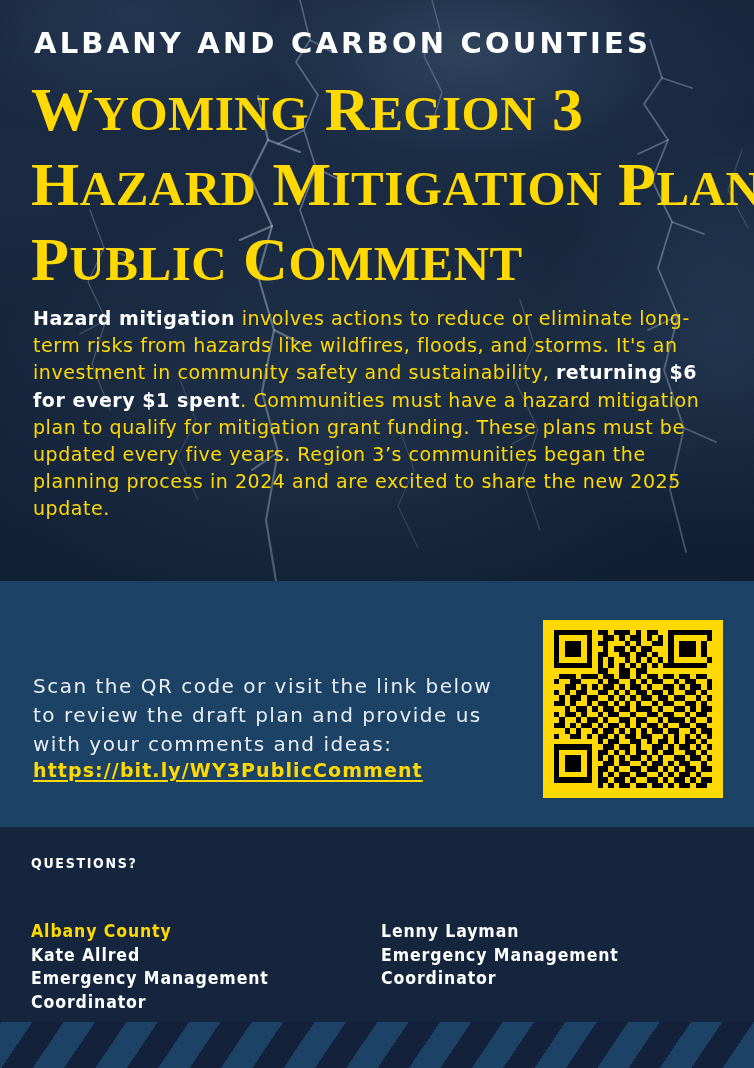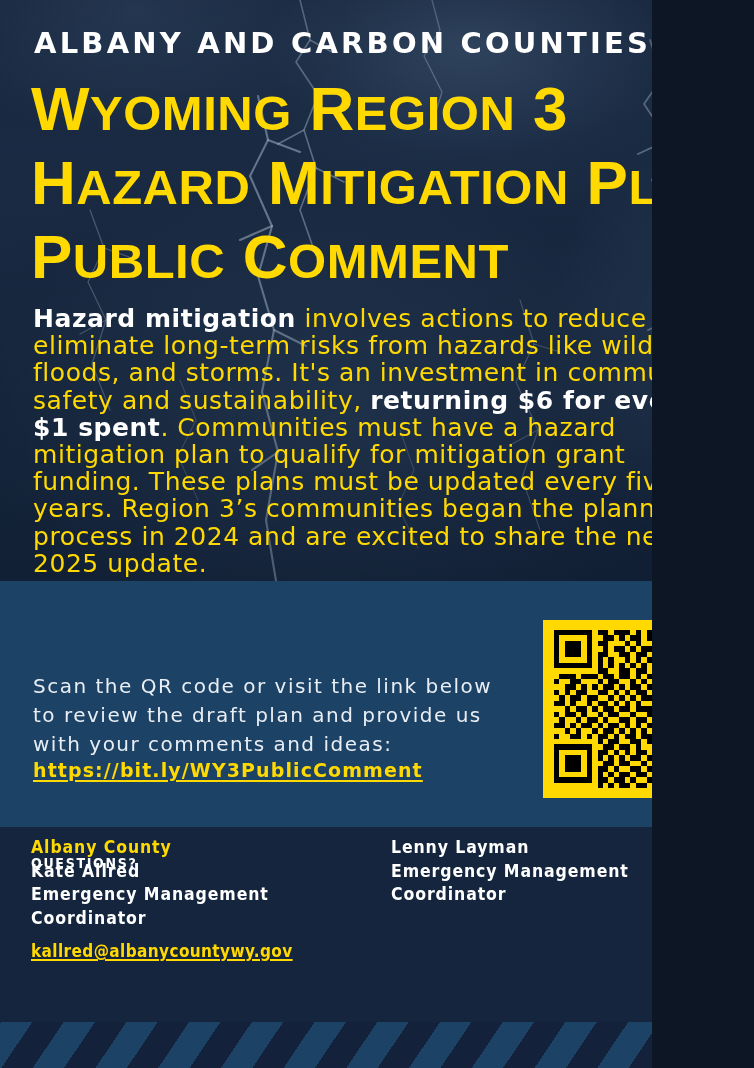--- a/index.html
+++ b/index.html
@@ -6,21 +6,21 @@
     margin: 0;
     padding: 0;
     background: #0d1624;
   }
   body {
     font-family: "DejaVu Sans", "Liberation Sans", sans-serif;
   }
 
   .poster {
     position: relative;
-    width: 652px;
+    width: 754px;
     height: 1068px;
     overflow: hidden;
     background: #16273f;
   }
 
   
   .storm {
     position: absolute;
     left: 0; top: 0;
     width: 754px;
@@ -59,40 +59,40 @@
     font-weight: 700;
     letter-spacing: 3.2px;
     font-family: "DejaVu Sans", "Liberation Sans", sans-serif;
     white-space: nowrap;
   }
   .headline {
     position: absolute;
     left: 31px; top: 74px;
     width: 700px;
     color: #ffd900;
-    font-family: Liberation Sans, sans-serif;
+    font-family: Liberation Serif, serif;
     font-size: 62px;
     font-weight: 700;
     line-height: 70px;
     letter-spacing: 0.5px;
     font-stretch: condensed;
     text-transform: uppercase;
   }
   .headline .ln { display: block; white-space: nowrap; }
   .headline .ln::first-letter { font-size: 1.0em; }
   
   .hl-cap { font-size: 62px; }
   .hl-sm  { font-size: 49px; }
 
   .body-copy {
     position: absolute;
     left: 33px; top: 305px;
     width: 697px;
     color: #ffd900;
-    font-size: 25px;
+    font-size: 19px;
     line-height: 27.2px;
     letter-spacing: 0.55px;
     font-family: "DejaVu Sans", "Liberation Sans", sans-serif;
   }
   .body-copy b { color: #ffffff; font-weight: 700; }
 
   
   .band-mid {
     position: absolute;
     left: 0; top: 581px;
@@ -166,24 +166,24 @@
     position: absolute;
     left: 31px; top: 855px;
     color: #ffffff;
     font-size: 14px;
     font-weight: 700;
     letter-spacing: 1.7px;
     font-family: "DejaVu Sans Condensed", "DejaVu Sans", "Liberation Sans", sans-serif;
   }
   .contacts {
     position: absolute;
-    left: 31px; top: 836px;
+    left: 31px; top: 920px;
     width: 700px;
     display: flex;
-    gap: 30px;
+    gap: 20px;
   }
   .contact-col {
     width: 330px;
     font-family: "DejaVu Sans Condensed", "DejaVu Sans", "Liberation Sans", sans-serif;
     font-size: 17.5px;
     line-height: 23.6px;
     letter-spacing: 0.9px;
     font-weight: 700;
   }
   .c-county { color: #ffd900; display: block; }

